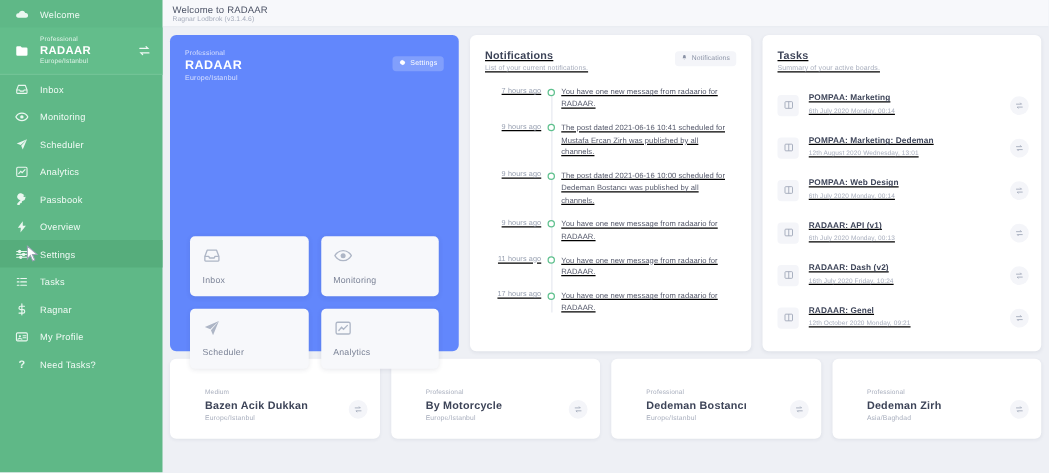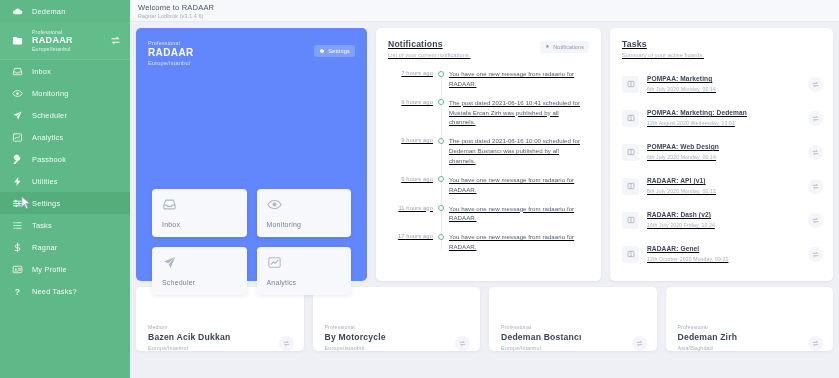--- a/index.html
+++ b/index.html
@@ -171,22 +171,22 @@
     color: #9aa2b4;
   }
   .task-swap svg { width: 7px; height: 7px; display: block; }
 
   
   #row-bottom { display: flex; gap: 9px; height: 64px; }
   .pcard {
     flex: 1 1 0;
     background: #ffffff; border-radius: 5px;
     box-shadow: 0 1px 3px rgba(40,50,80,.07);
-    padding: 11px 10px 0 12px;
-    display: flex; align-items: flex-end;
+    padding: 11px 10px 0 28px;
+    display: flex; align-items: center;
   }
   .pcard .pc-meta { flex: 1 1 auto; min-width: 0; }
   .pc-kicker { font-size: 5.2px; color: #a8aebd; letter-spacing: .15px; }
   .pc-name { font-size: 8.6px; font-weight: bold; color: #3d4458; letter-spacing: .2px; margin-top: 2px; }
   .pc-zone { font-size: 5.4px; color: #a8aebd; letter-spacing: .15px; margin-top: 3px; }
   .pc-swap {
     width: 15px; height: 15px; flex: 0 0 15px;
     background: #f4f5f9; border-radius: 50%;
     display: flex; align-items: center; justify-content: center;
     color: #9aa2b4; margin-top: 5px;
@@ -199,21 +199,21 @@
 <div id="app">
 
   <nav id="sidebar">
 
     <div class="nav-item">
       <span class="nav-ico">
         <svg viewBox="0 0 24 24" fill="currentColor">
             <path d="M19 18H6a4 4 0 1 1 .6-7.95A6 6 0 0 1 18 9.5a4.25 4.25 0 0 1 1 8.5z"></path>
           </svg>
       </span>
-      <span>Dedeman</span>
+      <span>Welcome</span>
     </div>
 
     <div id="side-account">
       <span class="folder">
         <svg viewBox="0 0 24 24" fill="#ffffff" style="width:12px;height:12px;display:block">
             <path d="M2 6a2 2 0 0 1 2-2h5l2 2h7a2 2 0 0 1 2 2v9a2 2 0 0 1-2 2H4a2 2 0 0 1-2-2V6z"></path>
           </svg>
       </span>
       <span class="meta">
         <span class="sa-kicker" style="display:block">Professional</span>
@@ -274,21 +274,21 @@
       </span>
       <span>Passbook</span>
     </div>
 
     <div class="nav-item">
       <span class="nav-ico">
         <svg viewBox="0 0 24 24" fill="currentColor">
             <path d="M13.5 2L5 13.5h5.2L9.5 22 19 10.2h-5.4L13.5 2z"></path>
           </svg>
       </span>
-      <span>Utilities</span>
+      <span>Overview</span>
     </div>
 
     <div class="nav-item active">
       <span class="nav-ico">
         <svg viewBox="0 0 24 24" fill="none" stroke="currentColor" stroke-width="2" stroke-linecap="round">
             <path d="M3 7h18M3 12h18M3 17h18"></path>
             <circle cx="8" cy="7" r="1.9" fill="currentColor"></circle>
             <circle cx="15" cy="12" r="1.9" fill="currentColor"></circle>
             <circle cx="10" cy="17" r="1.9" fill="currentColor"></circle>
           </svg>

